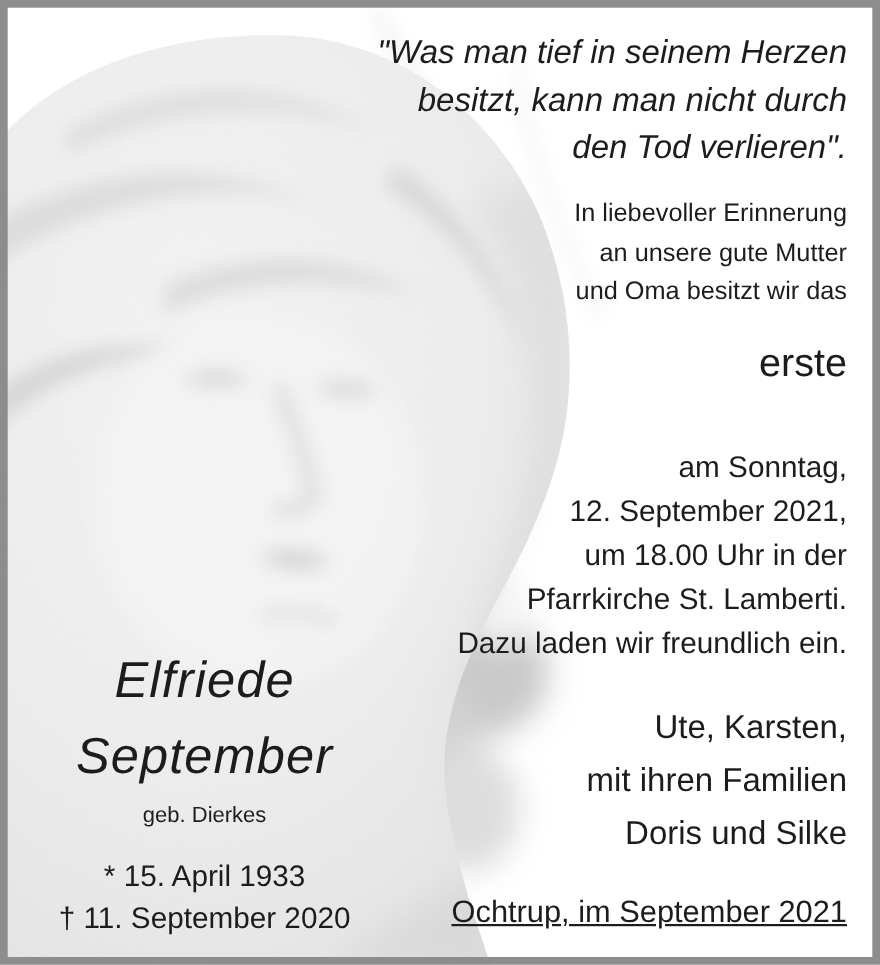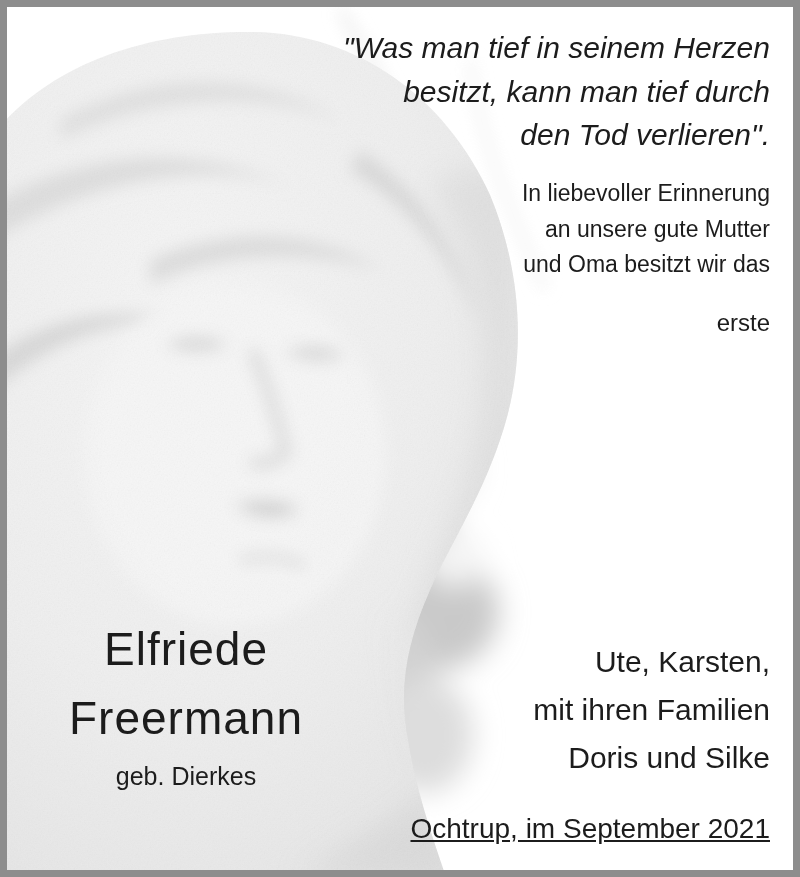--- a/index.html
+++ b/index.html
@@ -19,27 +19,27 @@
   }
   .bg{
     position:absolute;inset:0;
     width:800px;height:877px;
     z-index:1;
   }
   .block{position:absolute;z-index:10;white-space:nowrap;}
   .r{right:30px;text-align:right;}
   .quote{top:26px;font-size:30px;font-style:italic;line-height:1.45;}
   .intro{top:176px;font-size:23px;line-height:1.55;}
-  .event{top:308px;font-size:24px;line-height:1.22;}
+  .event{top:308px;font-size:36px;line-height:1.22;}
   .details{top:406px;font-size:27px;line-height:1.48;}
   .family{top:638px;font-size:30px;line-height:1.6;}
   .closing{top:813px;font-size:28px;text-decoration:underline;}
   .c{left:5px;width:362px;text-align:center;}
-  .name{top:584px;font-size:46px;line-height:1.5;letter-spacing:1px;margin-top:31px;}
-  .maiden{top:762px;font-size:25px;text-align:center;}
+  .name{top:584px;font-size:46px;font-style:italic;line-height:1.5;letter-spacing:1px;}
+  .maiden{top:730px;font-size:20px;text-align:center;}
   .dates{top:777px;font-size:27px;line-height:1.45;}
 </style>
 </head>
 <body>
 
 <div class="canvas">
 
   <svg class="bg" viewBox="0 0 800 877">
     <defs>
       <radialGradient id="gHead" cx="38%" cy="35%" r="80%">
@@ -107,43 +107,54 @@
           <path d="M 390 600 C 400 660 405 720 430 790 L 300 877 L 450 877 Z" fill="#d5d5d5" opacity="0.6"></path>
         </g>
 
         <rect x="-40" y="-10" width="580" height="900" filter="url(#grain)"></rect>
       </g>
     </g>
   </svg>
 
   <div class="block r quote">
     <div>"Was man tief in seinem Herzen</div>
-    <div>besitzt, kann man tief durch</div>
+    <div>besitzt, kann man nicht durch</div>
     <div>den Tod verlieren".</div>
   </div>
 
   <div class="block r intro">
     <div>In liebevoller Erinnerung</div>
     <div>an unsere gute Mutter</div>
     <div>und Oma besitzt wir das</div>
   </div>
 
   <div class="block r event">
     <div>erste</div>
   </div>
 
+  <div class="block r details">
+    <div>am Sonntag,</div>
+    <div>12. September 2021,</div>
+    <div>um 18.00 Uhr in der</div>
+    <div>Pfarrkirche St. Lamberti.</div>
+    <div>Dazu laden wir freundlich ein.</div>
+  </div>
 
   <div class="block r family">
     <div>Ute, Karsten,</div>
     <div>mit ihren Familien</div>
     <div>Doris und Silke</div>
   </div>
 
   <div class="block r closing">Ochtrup, im September 2021</div>
 
   <div class="block c name">
     <div>Elfriede</div>
-    <div>Freermann</div>
+    <div>September</div>
   </div>
   <div class="block c maiden">geb. Dierkes</div>
+  <div class="block c dates">
+    <div>* 15. April 1933</div>
+    <div>† 11. September 2020</div>
+  </div>
 
   <div class="frame"></div>
 </div>
 
 </body></html>

